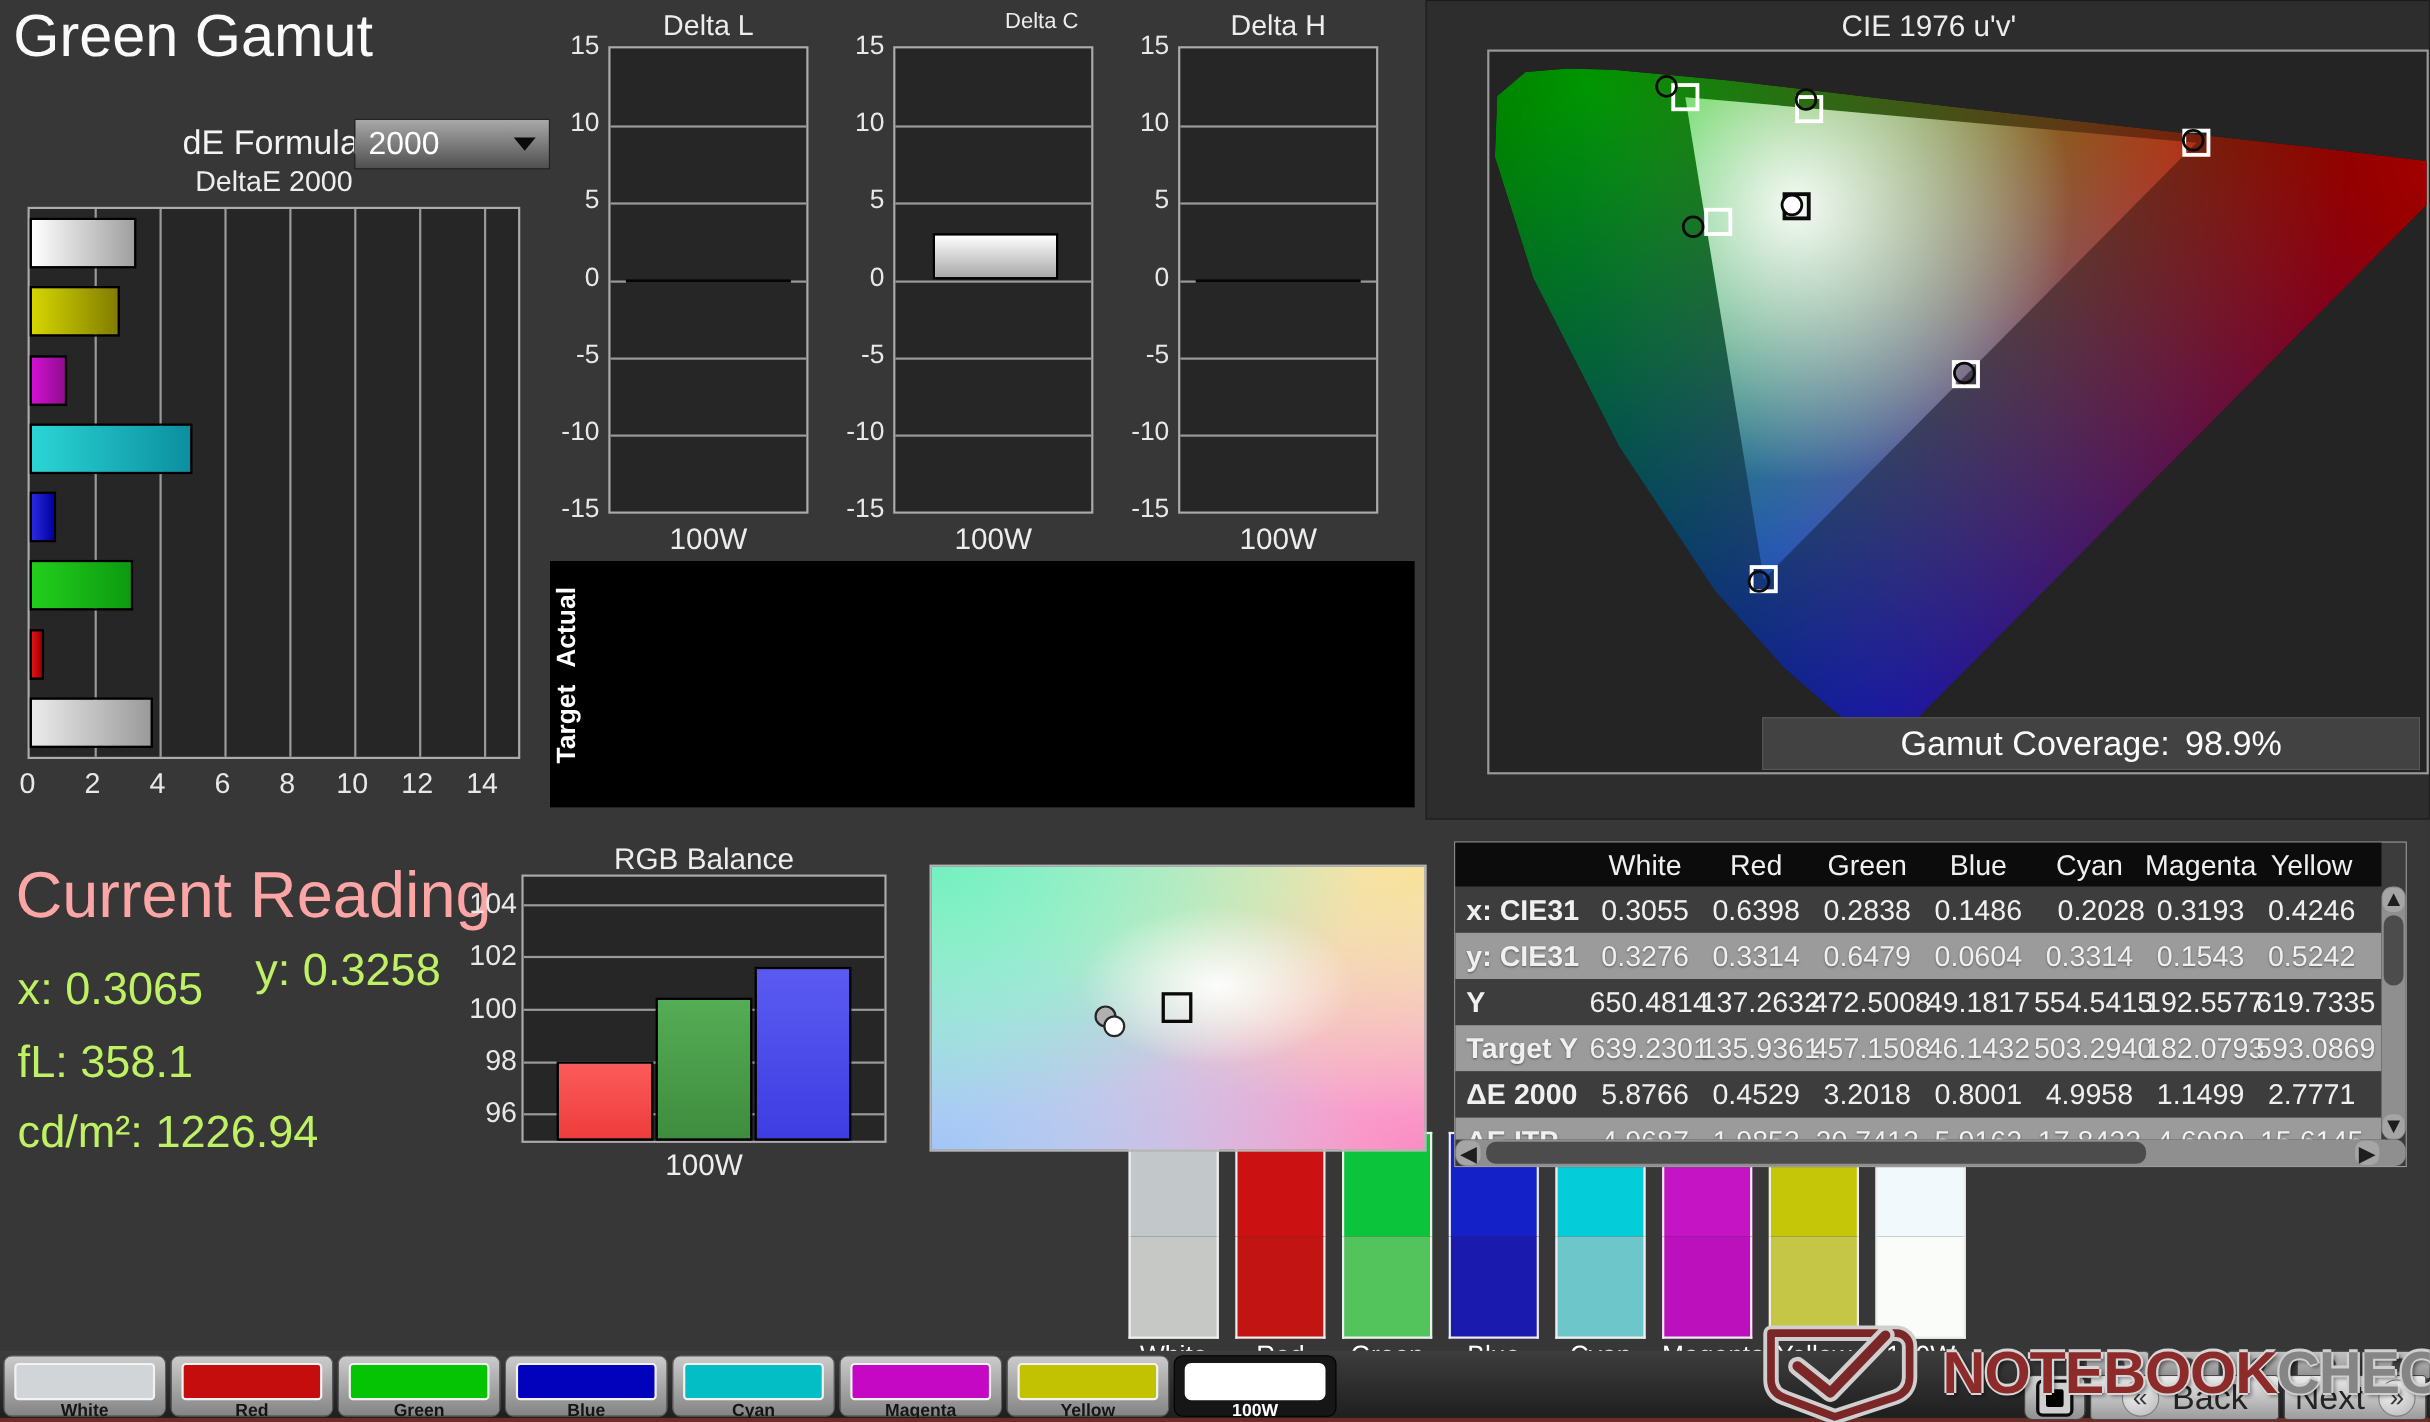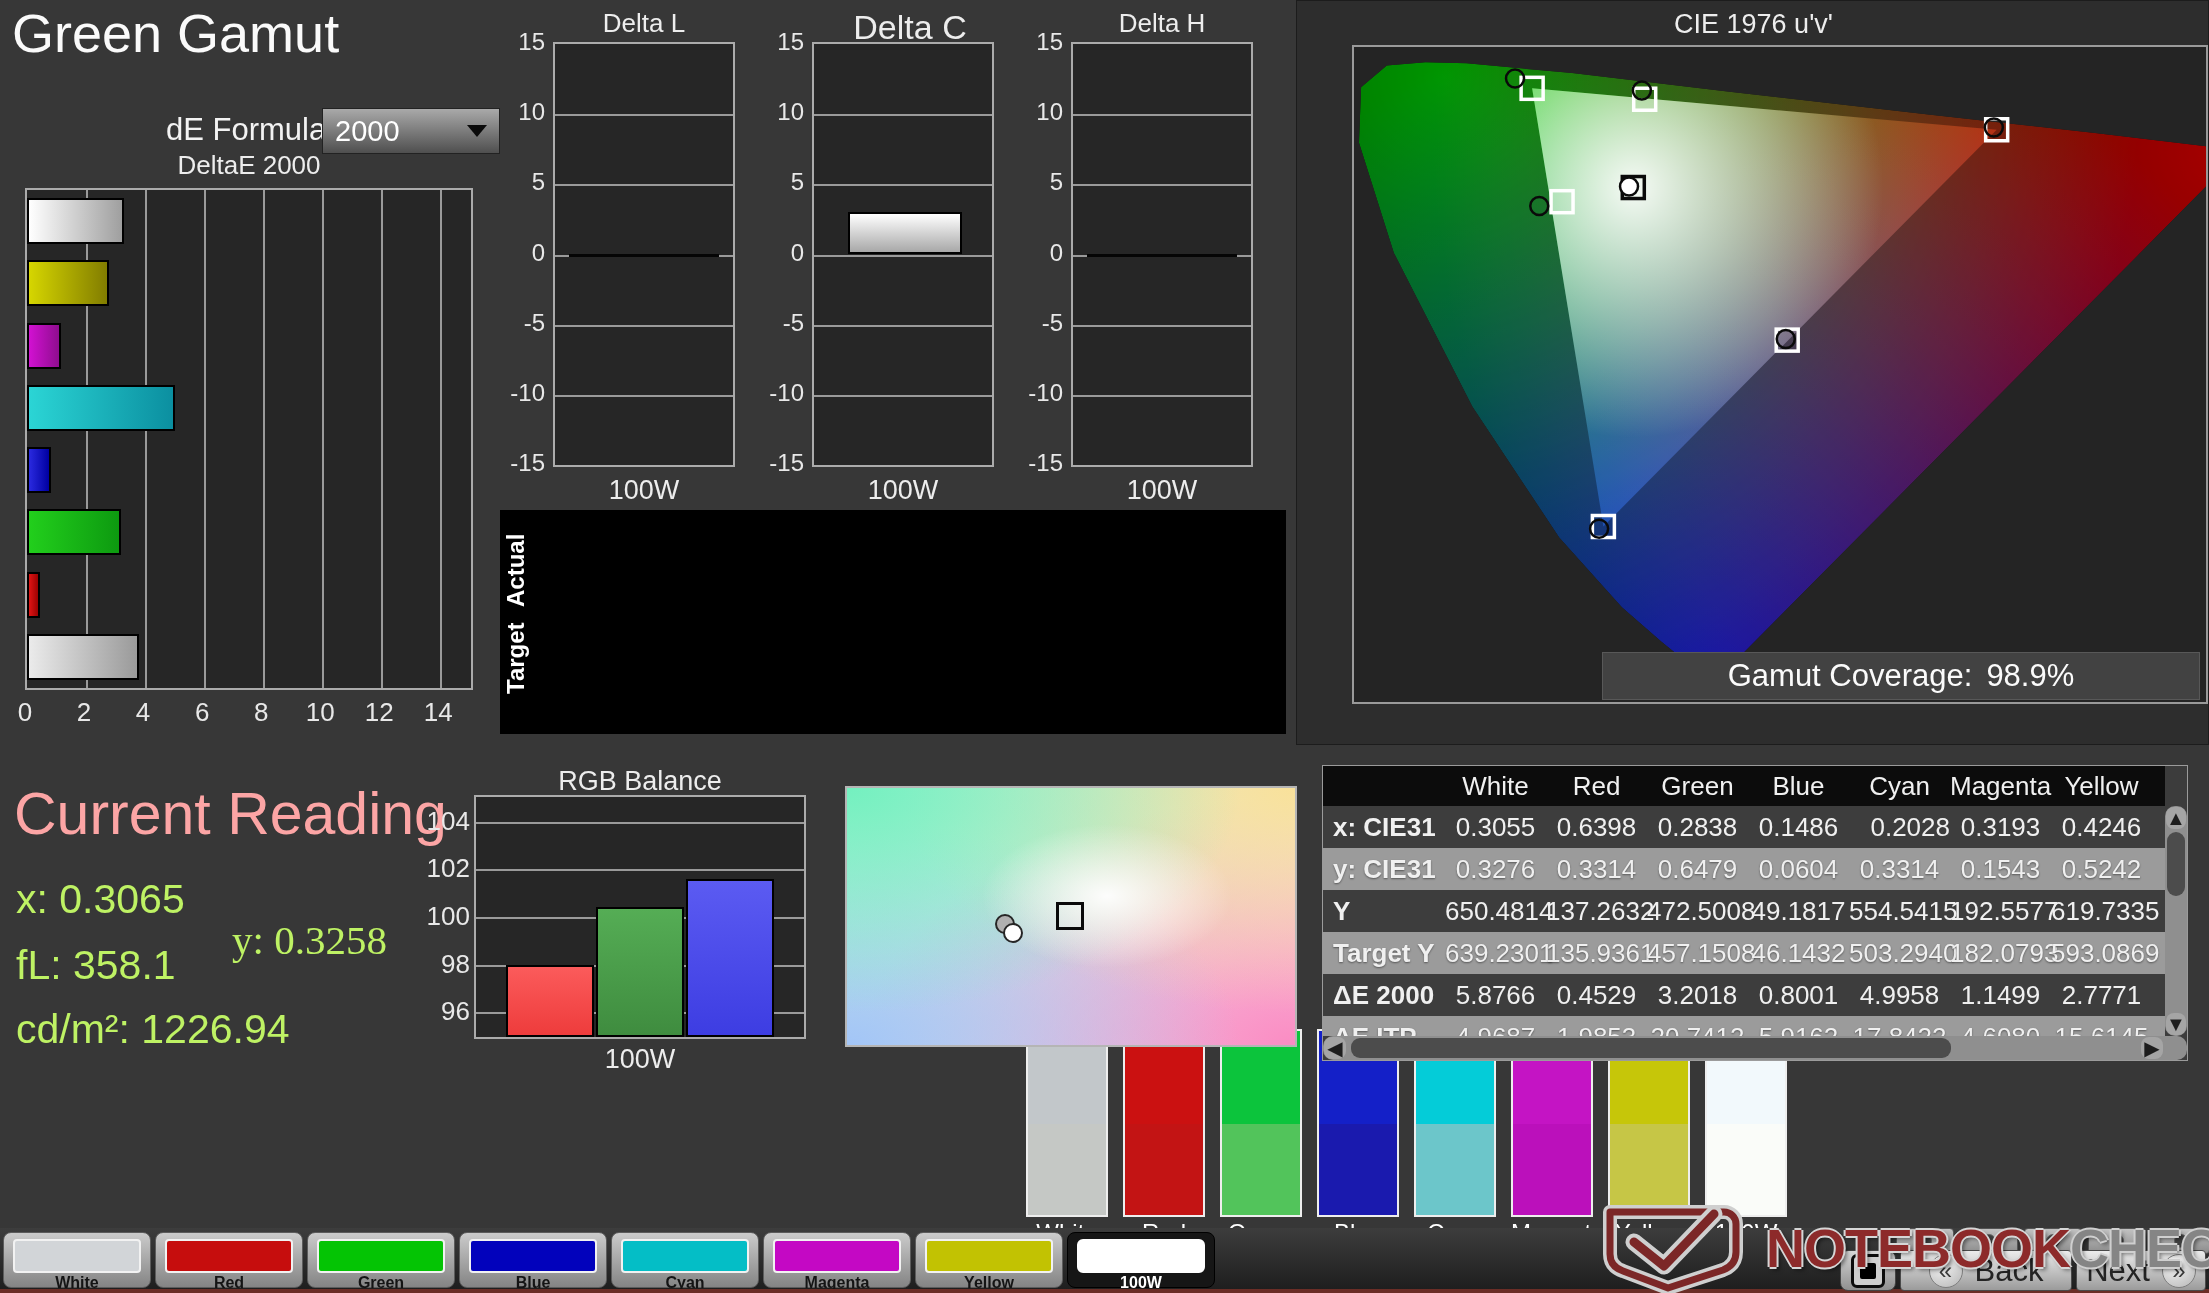--- a/index.html
+++ b/index.html
@@ -133,21 +133,21 @@
         <div class="zline" style="left: 14px; right: 14px; top: 209.5px;"></div>
       </div>
       <div class="tickr" style="left: 475px; top: 28px;">15</div>
       <div class="tickr" style="left: 475px; top: 98.1667px;">10</div>
       <div class="tickr" style="left: 475px; top: 168.333px;">5</div>
       <div class="tickr" style="left: 475px; top: 238.5px;">0</div>
       <div class="tickr" style="left: 475px; top: 308.667px;">-5</div>
       <div class="tickr" style="left: 475px; top: 378.833px;">-10</div>
       <div class="tickr" style="left: 475px; top: 449px;">-15</div>
       <div class="ctitle" style="left: 553px; top: 475px; width: 182px; font-size: 27px;">100W</div>
-      <div class="ctitle" style="left: 819px; top: 8px; width: 182px; font-size: 34px;">Delta C</div>
+      <div class="ctitle" style="left: 856px; top: 8px; width: 182px; font-size: 20px;">Delta C</div>
       <div class="plot" style="left: 812px; top: 42px; width: 182px; height: 425px;">
         <div class="gridh" style="top: 70.1667px;"></div>
         <div class="gridh" style="top: 140.333px;"></div>
         <div class="gridh" style="top: 210.5px;"></div>
         <div class="gridh" style="top: 280.667px;"></div>
         <div class="gridh" style="top: 350.833px;"></div>
         <div class="vbar" style="left: 34px; width: 114px; top: 168.4px; height: 42.1px; background: linear-gradient(rgb(255, 255, 255), rgb(168, 168, 168));"></div>
       </div>
       <div class="tickr" style="left: 734px; top: 28px;">15</div>
       <div class="tickr" style="left: 734px; top: 98.1667px;">10</div>
@@ -279,21 +279,21 @@
       </div>
     <div id="cie-ticks"></div>
     <div class="covbox" style="left:305px;top:651px;width:596px;height:46px;">
       <span>Gamut Coverage:</span>
       <span>98.9%</span>
     </div>
   </div>
 
   <div class="abs" style="left:14px;top:780px;font-size:59px;color:#fca5a5;">Current Reading</div>
   <div class="cr-line" style="left:16px;top:876px;">x: 0.3065</div>
-  <div class="cr-line" style="left:232px;top:916px;font-family:Liberation Serif, serif;">y: 0.3258</div>
+  <div class="cr-line" style="left:232px;top:858px;">y: 0.3258</div>
   <div class="cr-line" style="left:16px;top:942px;">fL: 358.1</div>
   <div class="cr-line" style="left:16px;top:1006px;">cd/m²: 1226.94</div>
 
   <div class="ctitle" style="left:474px;top:766px;width:332px;font-size:27px;">RGB Balance</div>
   <div id="rgb-plot" class="plot" style="left:474px;top:795px;width:332px;height:244px;">
       <div class="gridh" style="top: 215.238px;"></div>
       <div class="gridh" style="top: 167.619px;"></div>
       <div class="gridh" style="top: 120px;"></div>
       <div class="gridh" style="top: 72.381px;"></div>
       <div class="gridh" style="top: 24.7619px;"></div>

